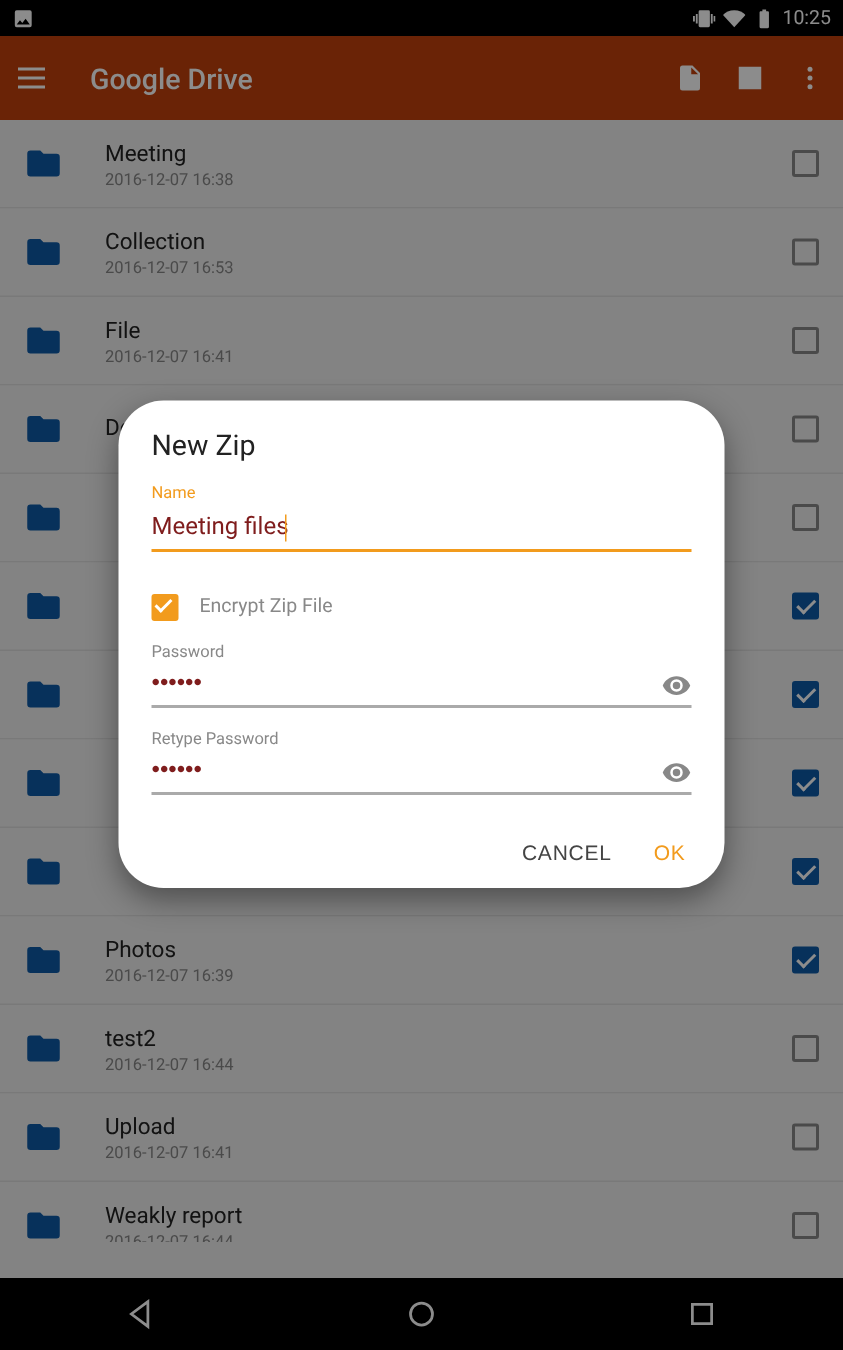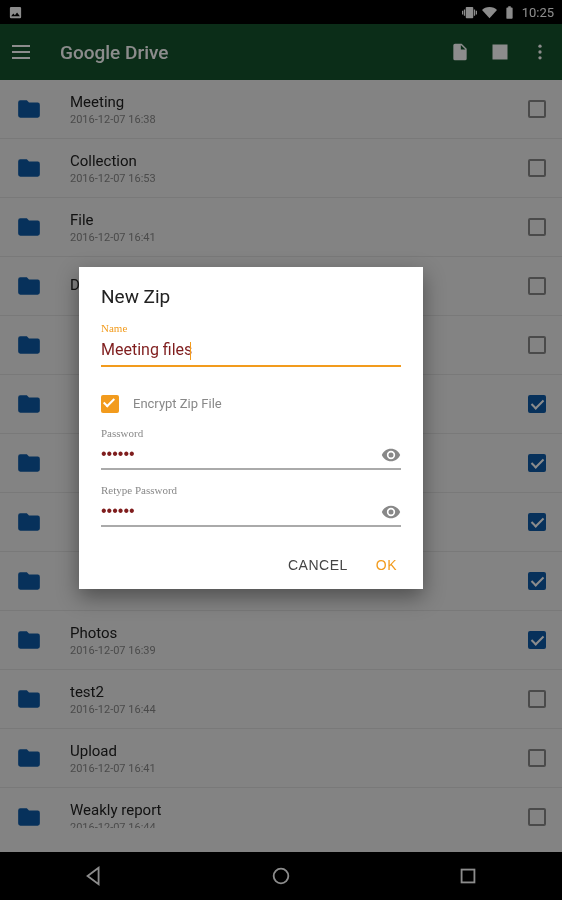--- a/index.html
+++ b/index.html
@@ -3,42 +3,42 @@
 <meta charset="utf-8">
 <style>
 * { box-sizing: border-box; margin: 0; padding: 0; }
 body { width: 562px; height: 900px; font-family: Roboto, Arial, sans-serif; background: #eee; position: relative; overflow: hidden; }
 
 .status-bar { height: 24px; background: #000; color: #fff; display: flex; justify-content: space-between; align-items: center; padding: 0 8px; font-size: 13px; }
 .status-left { display:flex; gap: 6px; }
 .status-right { display:flex; align-items:flex-start; gap: 5px; }
 .status-icon { width: 15px; height: 15px; fill: #fff; }
 
-.app-bar { height: 56px; background: #14532d; color: #fff; display: flex; align-items: center; padding: 0 12px; }
+.app-bar { height: 56px; background: #c2410c; color: #fff; display: flex; align-items: center; padding: 0 12px; }
 .hamburger { width: 24px; height: 24px; display:flex; flex-direction:column; justify-content:center; gap:4px;}
 .hamburger span { display:block; height:2px; background:#fff; width:18px;}
 .app-title { margin-left: 24px; font-size: 19px; font-weight: 500; flex:1;}
 .appbar-icons { display:flex; gap: 20px; align-items:center;}
 .appbar-icon { width: 20px; height: 20px; fill:#fff;}
 
 .list { background: #eee; }
 .list-item { height: 59px; display: flex; align-items: center; padding: 0 16px; background: #eee; border-bottom: 1px solid #ddd; }
 .folder-icon { width: 26px; height: 26px; fill: #0d5aa7; margin-right: 28px; }
 .item-text { flex:1; }
 .item-name { font-size: 15px; color: #222; }
 .item-date { font-size: 11px; color: #888; margin-top: 2px;}
 .checkbox { width: 18px; height: 18px; border: 2px solid #888; border-radius: 2px; position:relative;}
 .checkbox.checked { background: #0d5aa7; border-color: #0d5aa7; }
 .checkbox.checked::after { content:''; position:absolute; left:4px; top:0px; width:5px; height:10px; border:solid #fff; border-width:0 2px 2px 0; transform:rotate(45deg);}
 
 .overlay { position: absolute; top: 0; left: 0; right: 0; bottom: 0; background: rgba(0,0,0,0.45); z-index: 10; }
 
-.dialog { position: absolute; top: 267px; left: 79px; width: 344px; background: #fff; z-index: 20; box-shadow: 0 8px 20px rgba(0,0,0,0.4); padding: 18px 22px 8px 22px; }
+.dialog { position: absolute; top: 267px; left: 79px; width: 404px; background: #fff; z-index: 20; box-shadow: 0 8px 20px rgba(0,0,0,0.4); padding: 18px 22px 8px 22px; border-radius: 30px; }
 .dialog-title { font-size: 19px; color: #222; margin-bottom: 14px; }
-.field-label { font-size: 11px; color: #888; margin-top: 14px; font-family: Liberation Serif, serif;}
+.field-label { font-size: 11px; color: #888; margin-top: 14px;}
 .field-label.accent { color: #f29b1d; }
 .text-input { width: 100%; border: none; border-bottom: 2px solid #aaa; font-size: 16px; padding: 4px 0 5px 0; outline: none; background: transparent; color:#7f1d1d;}
 .text-input.accent { border-bottom-color: #f29b1d; }
 .caret { display:inline-block; width:1px; height:18px; background:#f29b1d; margin-left:-2px; vertical-align:middle; animation: blink 1s infinite;}
 @keyframes blink { 50% { opacity:0; }}
 
 .field-row { position: relative; margin-top: 2px;}
 .eye-icon { position:absolute; right:0; top:4px; width:20px; height:20px; fill:#888; cursor:pointer;}
 
 .check-row { display:flex; align-items:center; margin-top: 28px; gap: 14px;}

